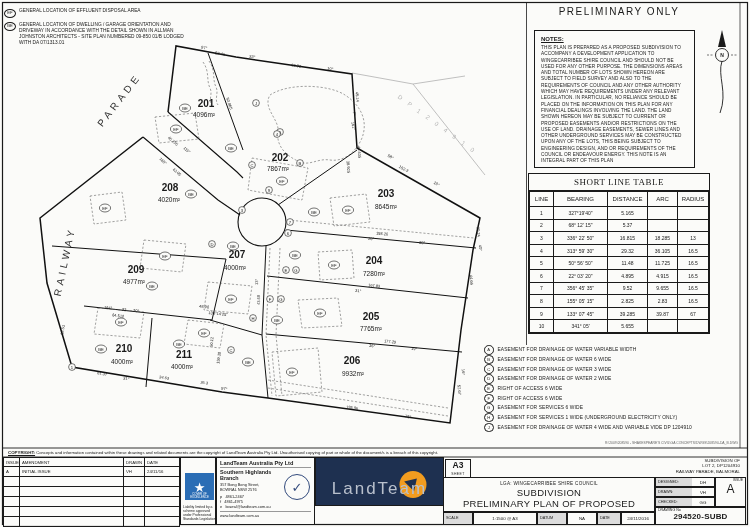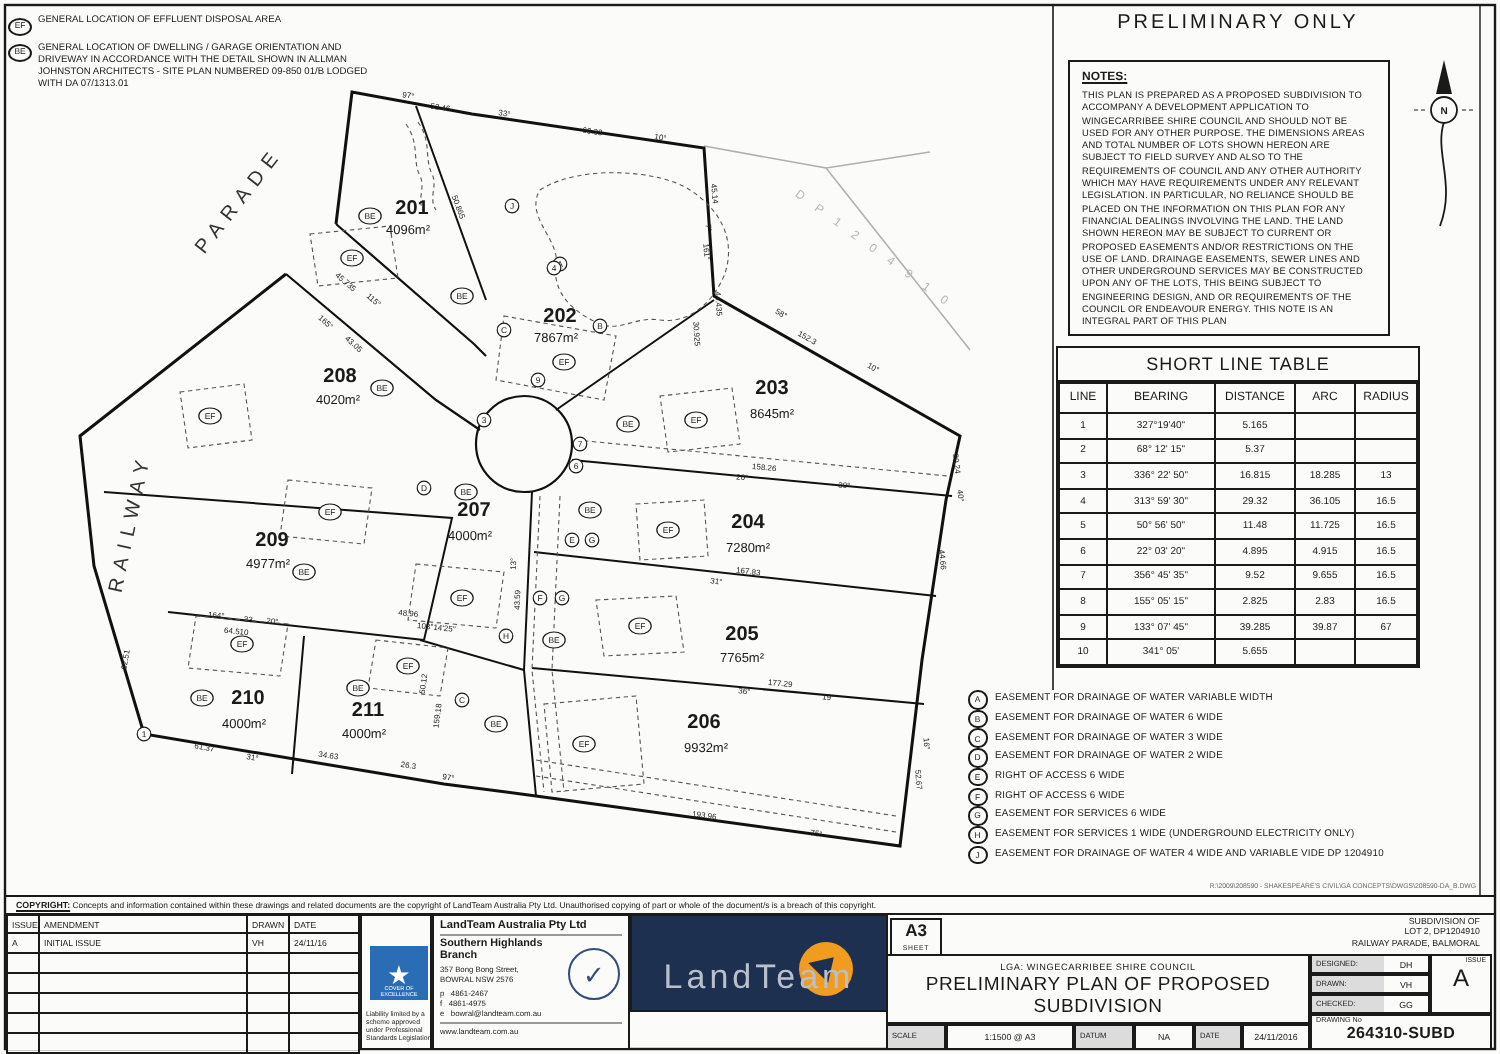--- a/index.html
+++ b/index.html
@@ -14,21 +14,21 @@
   .adj{font-size:6px;text-anchor:middle;fill:#b5b5b5;}
   .mkr{fill:#fbfbf9;stroke:#1a1a1a;stroke-width:.6;}
   .mkrtxt{font-size:4.2px;text-anchor:middle;}
   .panel-title{font-size:10px;letter-spacing:1.5px;text-align:center;white-space:nowrap;}
   .notes-box{border:1px solid #1a1a1a;padding:5px 6px;background:#fbfbf9;}
   .notes-title{font-size:6px;font-weight:700;text-decoration:underline;margin-bottom:3px;}
   .notes-body{font-size:4.7px;line-height:6.3px;letter-spacing:.1px;}
   table.slt{border-collapse:collapse;width:100%;table-layout:fixed;}
   table.slt th,table.slt td{border:.8px solid #1a1a1a;font-weight:400;text-align:center;padding:0;}
   .slt-wrap{border:1px solid #1a1a1a;background:#fbfbf9;}
-  .slt-title{font-size:9px;text-align:center;border-bottom:.8px solid #1a1a1a;padding:3px 0;letter-spacing:.5px;}
+  .slt-title{font-size:9px;text-align:center;border-bottom:.8px solid #1a1a1a;padding:3px 0;letter-spacing:.5px;font-family:Liberation Serif, serif;}
   table.slt th{font-size:6px;height:14px;}
   table.slt td{font-size:5px;height:11.6px;}
   .ease-row{display:flex;align-items:center;height:9.7px;}
   .circ{display:inline-flex;align-items:center;justify-content:center;border:.7px solid #1a1a1a;
         border-radius:50%;width:7.5px;height:7.5px;font-size:4.2px;flex:none;background:#fbfbf9;}
   .ease-txt{font-size:4.9px;margin-left:4px;white-space:nowrap;letter-spacing:.1px;}
   .legend-top{font-size:4.8px;line-height:6.2px;}
   .legend-row{display:flex;margin-bottom:4px;}
   .legend-row .circ{width:10px;height:7px;border-radius:50%;margin-right:3px;margin-top:.5px;}
   .cell{position:absolute;border:.9px solid #1a1a1a;box-sizing:border-box;background:#fbfbf9;}
@@ -626,22 +626,22 @@
 
   <div class="abs subdiv" style="right:10px;top:458px;width:180px;">
     <div>SUBDIVISION OF</div>
     <div>LOT 2, DP1204910</div>
     <div>RAILWAY PARADE, BALMORAL</div>
   </div>
 
   <div class="cell" style="left:443px;top:477px;width:212px;height:35px;">
     <div class="lga">LGA: WINGECARRIBEE SHIRE COUNCIL</div>
     <div class="main-title">
+      <div>SUBDIVISION</div>
       <div>PRELIMINARY PLAN OF PROPOSED</div>
-      <div>SUBDIVISION</div>
     </div>
   </div>
 
   <div class="cell" style="left:655px;top:477px;width:60px;height:10px;display:flex;">
     <span class="mini-label gray" style="width:32px;">DESIGNED:</span>
     <span class="mini-val" style="flex:1;">DH</span>
   </div>
   <div class="cell" style="left:655px;top:487px;width:60px;height:10px;display:flex;">
     <span class="mini-label gray" style="width:32px;">DRAWN:</span>
     <span class="mini-val" style="flex:1;">VH</span>
@@ -651,21 +651,21 @@
     <span class="mini-val" style="flex:1;">GG</span>
   </div>
 
   <div class="cell" style="left:715px;top:477px;width:31px;height:30px;">
     <div class="mini-label" style="justify-content:flex-end;font-size:3.4px;">ISSUE</div>
     <div class="issueA">A</div>
   </div>
 
   <div class="cell" style="left:655px;top:507px;width:91px;height:17.5px;">
     <div class="mini-label" style="font-size:3.6px;">DRAWING No</div>
-    <div class="dwgno">264310-SUBD</div>
+    <div class="dwgno">294520-SUBD</div>
   </div>
 
   <div class="abs" style="left:443px;top:512px;width:212px;height:12.5px;display:flex;">
     <span class="cell mini-label gray" style="position:static;width:30px;">SCALE</span>
     <span class="cell mini-val" style="position:static;width:64px;">1:1500 @ A3</span>
     <span class="cell mini-label gray" style="position:static;width:30px;">DATUM</span>
     <span class="cell mini-val" style="position:static;width:30px;">NA</span>
     <span class="cell mini-label gray" style="position:static;width:24px;">DATE</span>
     <span class="cell mini-val" style="position:static;flex:1;">24/11/2016</span>
   </div>

